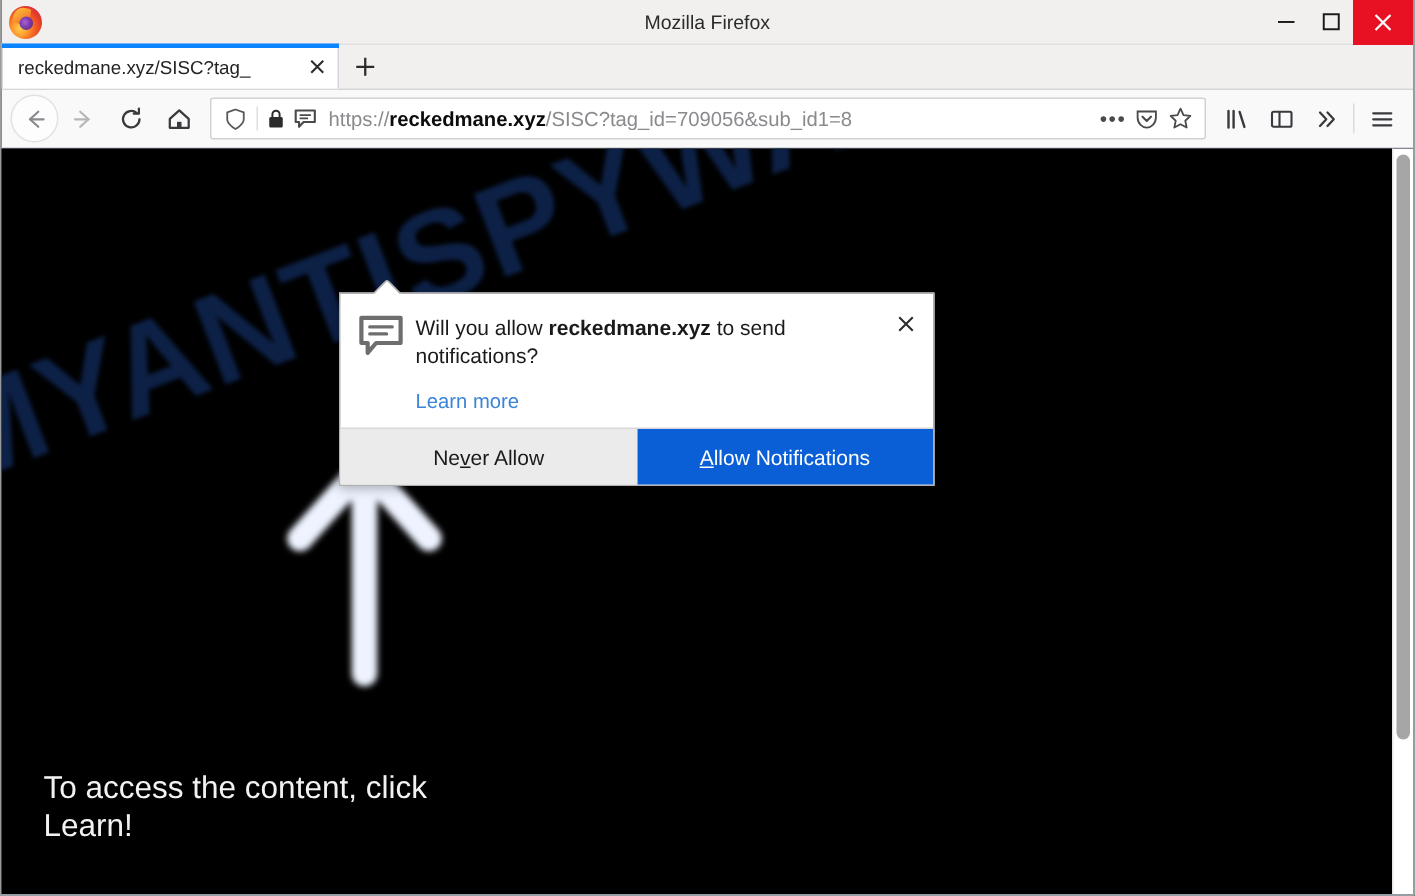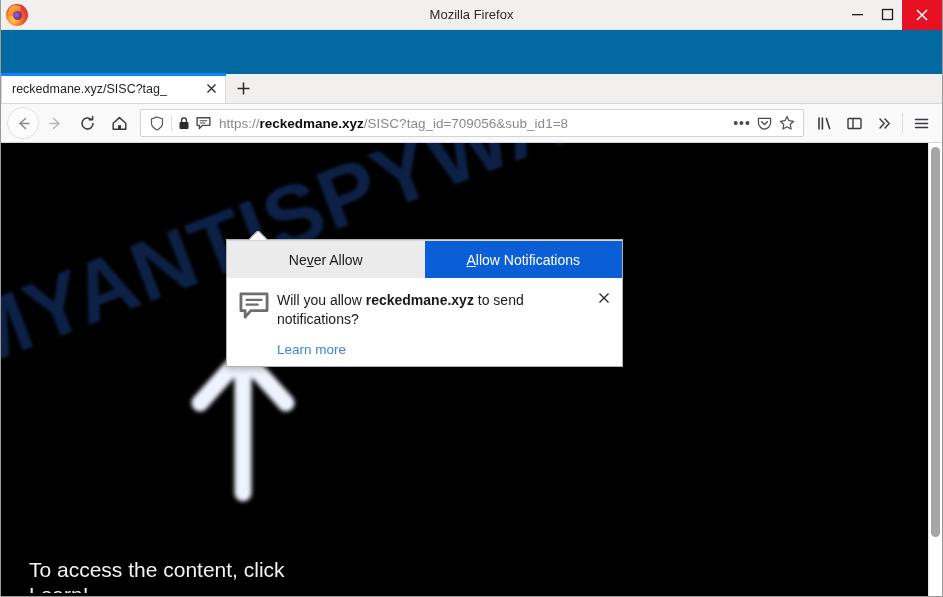--- a/index.html
+++ b/index.html
@@ -7,21 +7,21 @@
     width: 943px; height: 597px;
     overflow: hidden;
     font-family: "Liberation Sans", sans-serif;
     background: #ffffff;
   }
 
   
   #window {
     position: relative;
     width: 943px; height: 597px;
-    background: #0369a1;
+    background: #0c4a6e;
     border: 1px solid #9a9a9a;
     border-top: none;
     display: flex; flex-direction: column;
     overflow: hidden;
   }
 
   
   #titlebar {
     position: relative;
     height: 30px; min-height: 30px;
@@ -63,21 +63,20 @@
   #btn-close {
     width: 40px; background: #e81123; color: #ffffff;
   }
 
   
   #tabstrip {
     height: 30px; min-height: 30px;
     background: #f1f0ef;
     display: flex; align-items: flex-end;
     border-bottom: 1px solid #d7d7db;
-    margin-top: 44px;
   }
   #tab-active {
     position: relative;
     width: 225px; height: 30px;
     background: #ffffff;
     border: 1px solid #d7d7db; border-bottom: none;
     display: flex; align-items: center;
     padding: 0 4px 0 10px;
   }
   #tab-active::before {
@@ -416,45 +415,45 @@
       </div>
     </div>
 
     <div id="scrollbar">
       <div id="scroll-thumb"></div>
     </div>
 
     <div id="notif-popup">
       <div id="notif-pointer"></div>
 
+      <div id="notif-body">
+        <span id="notif-bubble-icon">
+          <svg width="30" height="28" viewBox="0 0 32 30">
+            <path d="M2 2 H30 V20 H12.5 L6.5 27 V20 H2 Z" stroke="currentColor" stroke-width="3" fill="none" stroke-linejoin="round"></path>
+            <path d="M8 8.5 H24 M8 13.5 H20" stroke="currentColor" stroke-width="2.4" stroke-linecap="round"></path>
+          </svg>
+        </span>
+        <div id="notif-texts">
+          <div id="notif-question"><span>Will you allow </span><span class="strong">reckedmane.xyz</span><span> to send notifications?</span></div>
+          <a id="notif-learn-more">Learn more</a>
+        </div>
+        <span id="notif-close">
+          <svg width="12" height="12" viewBox="0 0 12 12">
+              <path d="M1.5 1.5 L10.5 10.5 M10.5 1.5 L1.5 10.5" stroke="currentColor" stroke-width="1.4" fill="none"></path>
+            </svg>
+        </span>
+      </div>
+
       <div id="notif-buttons">
         <div id="btn-never">
             <span>Ne</span>
             <span class="uline">v</span>
             <span>er Allow</span>
           </div>
         <div id="btn-allow">
             <span class="uline">A</span>
             <span>llow Notifications</span>
           </div>
       </div>
-
-      <div id="notif-body">
-        <span id="notif-bubble-icon">
-          <svg width="30" height="28" viewBox="0 0 32 30">
-            <path d="M2 2 H30 V20 H12.5 L6.5 27 V20 H2 Z" stroke="currentColor" stroke-width="3" fill="none" stroke-linejoin="round"></path>
-            <path d="M8 8.5 H24 M8 13.5 H20" stroke="currentColor" stroke-width="2.4" stroke-linecap="round"></path>
-          </svg>
-        </span>
-        <div id="notif-texts">
-          <div id="notif-question"><span>Will you allow </span><span class="strong">reckedmane.xyz</span><span> to send notifications?</span></div>
-          <a id="notif-learn-more">Learn more</a>
-        </div>
-        <span id="notif-close">
-          <svg width="12" height="12" viewBox="0 0 12 12">
-              <path d="M1.5 1.5 L10.5 10.5 M10.5 1.5 L1.5 10.5" stroke="currentColor" stroke-width="1.4" fill="none"></path>
-            </svg>
-        </span>
-      </div>
     </div>
 
   </div>
 </div>
 
 </body></html>

